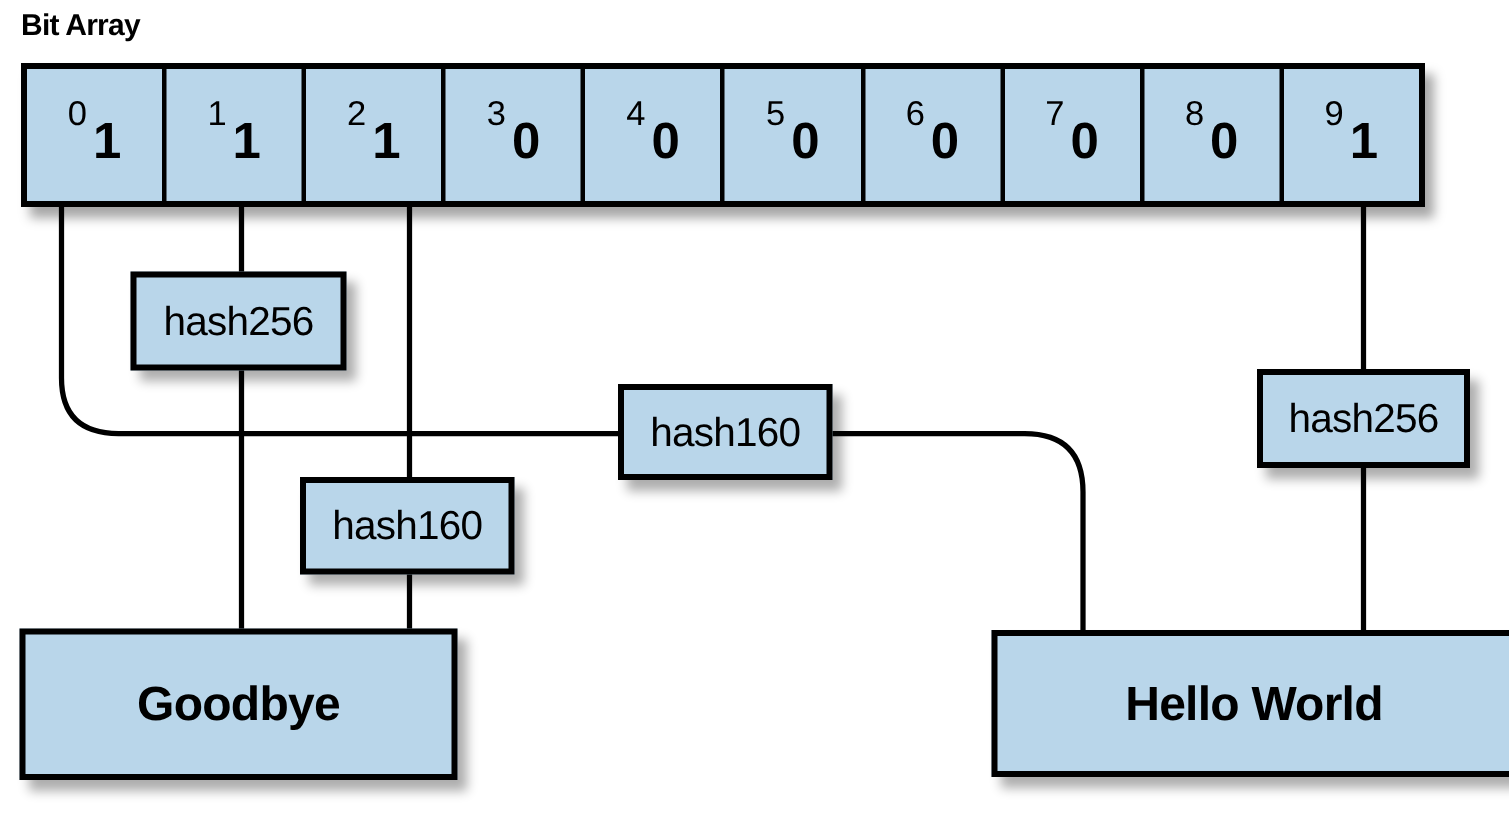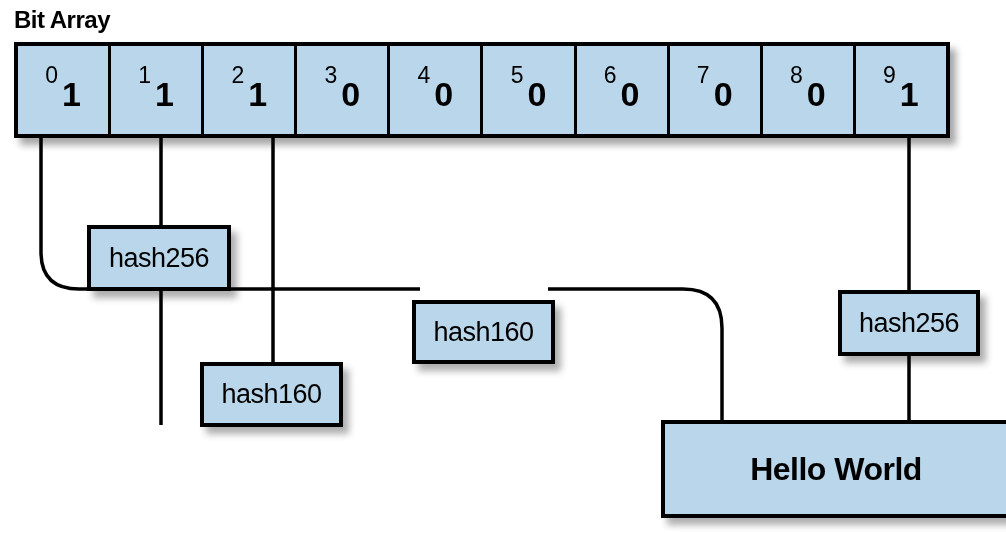--- a/index.html
+++ b/index.html
@@ -2,21 +2,21 @@
 <html><head>
 <meta charset="utf-8">
 <style>
   html,body { margin:0; padding:0; background:#ffffff; }
   .canvas {
     position:relative; width:1006px; height:546px; background:#ffffff;
     font-family:"Liberation Sans", sans-serif; color:#000; overflow:hidden;
   }
   .page-title {
     position:absolute; left:14px; top:6px;
-    font-size:24px; font-weight:600; letter-spacing:-0.5px;text-align:right;
+    font-size:20px; font-weight:600; letter-spacing:-0.5px;text-align:right;
   }
   
   .bitarray {
     position:absolute; left:14px; top:42px; width:936px; height:96px;
     display:flex; box-sizing:border-box;
     border:4px solid #000; background:#b9d6ea;
     box-shadow:6px 7px 7px rgba(0,0,0,0.35);
     z-index:2;
   }
   .cell {
@@ -30,21 +30,21 @@
   .lines { position:absolute; left:0; top:0; z-index:1; }
   .lines path { stroke:#000; stroke-width:3.5; fill:none; }
   
   .hashbox, .wordbox {
     position:absolute; box-sizing:border-box;
     background:#b9d6ea; border:4px solid #000;
     display:flex; align-items:center; justify-content:center;
     box-shadow:6px 7px 7px rgba(0,0,0,0.32);
     z-index:2;
   }
-  .hashbox { font-size:27px; font-weight:400; letter-spacing:-0.5px;margin-top:44px; }
+  .hashbox { font-size:27px; font-weight:400; letter-spacing:-0.5px; }
   .wordbox { font-size:32px; font-weight:700; letter-spacing:-0.5px; }
   .hash256-left  { left:87px;  top:181px; width:144px; height:66px; }
   .hash160-left  { left:200px; top:318px; width:143px; height:65px; }
   .hash160-mid   { left:412px; top:256px; width:143px; height:64px; }
   .hash256-right { left:838px; top:246px; width:142px; height:66px; }
   .goodbye-box   { left:13px;  top:419px; width:292px; height:101px; }
   .hello-box     { left:661px; top:420px; width:350px; height:98px; }
 </style>
 </head>
 <body>
@@ -102,15 +102,16 @@
       <span class="idx">9</span>
       <span class="val">1</span>
     </div>
   </div>
 
   <div class="hashbox hash256-left">hash256</div>
   <div class="hashbox hash160-left">hash160</div>
   <div class="hashbox hash160-mid">hash160</div>
   <div class="hashbox hash256-right">hash256</div>
 
+  <div class="wordbox goodbye-box">Goodbye</div>
   <div class="wordbox hello-box">Hello World</div>
 
 </div>
 
 </body></html>

